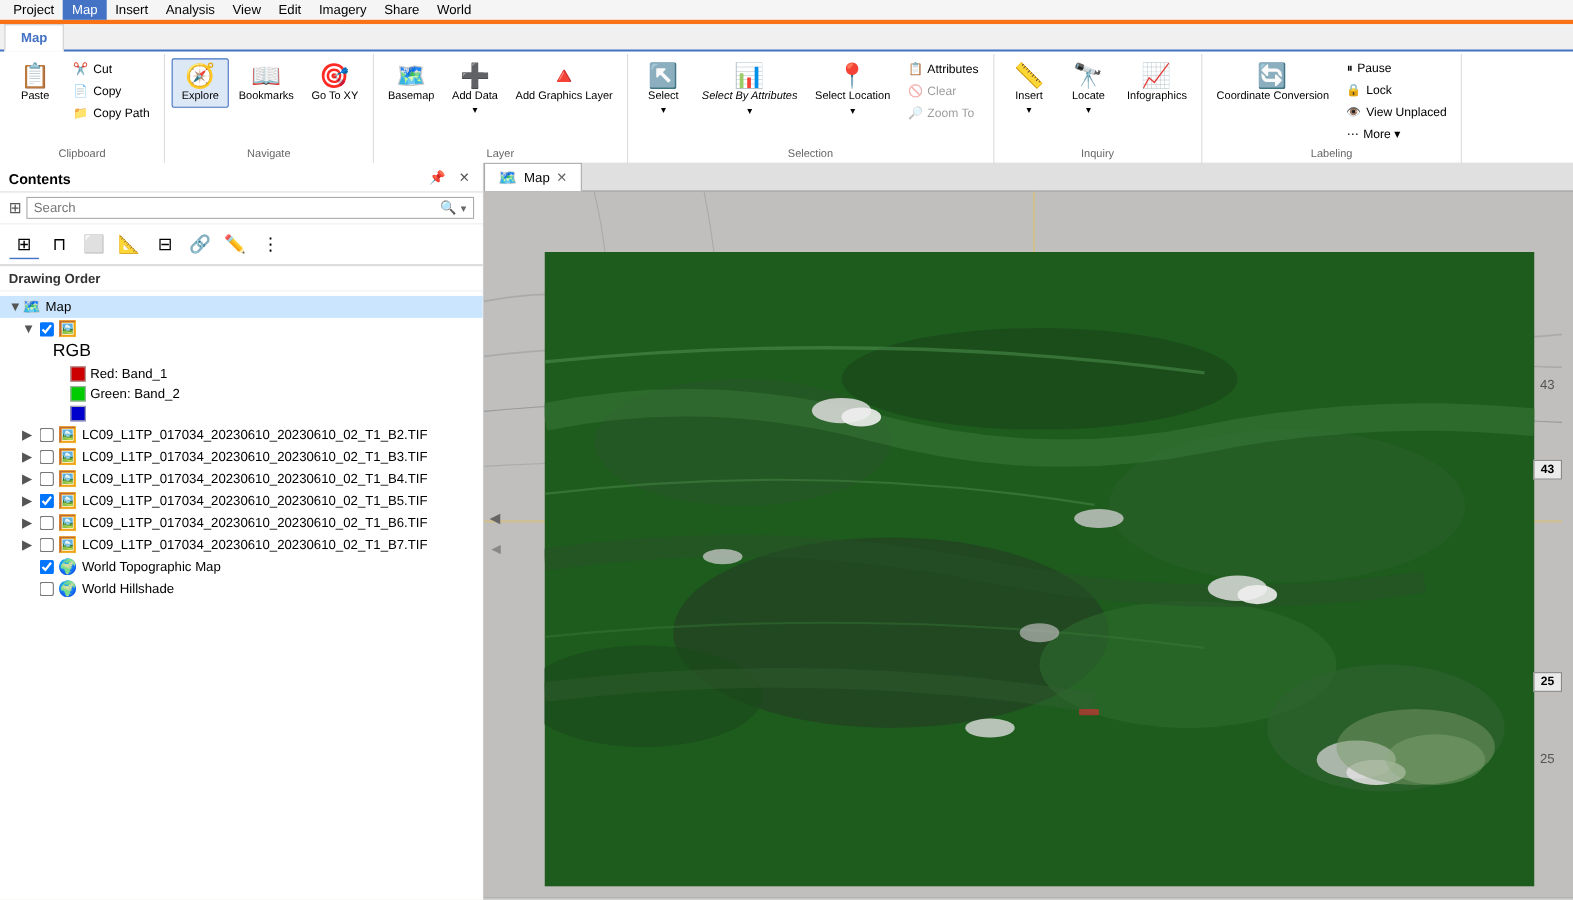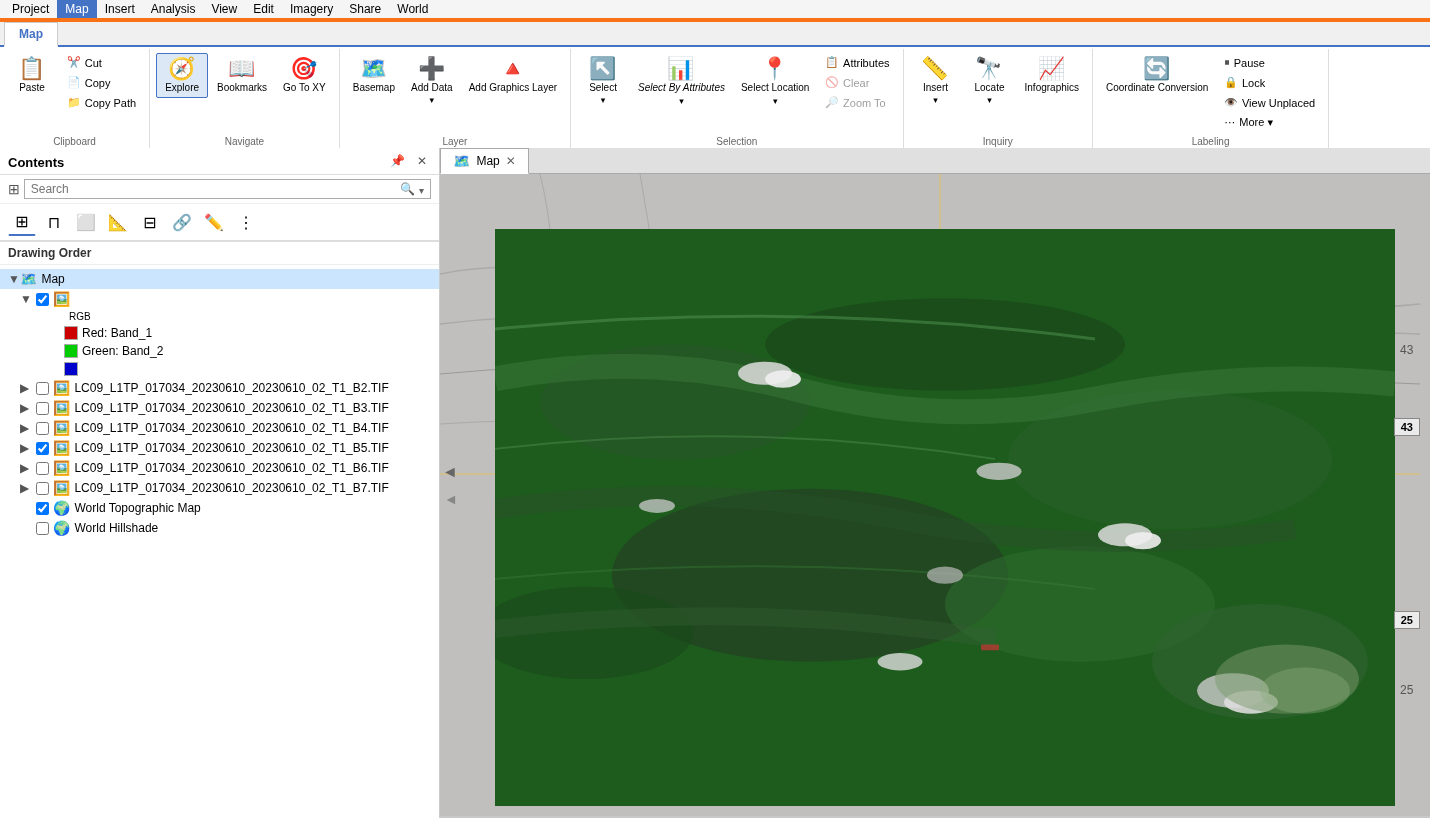--- a/index.html
+++ b/index.html
@@ -334,21 +334,21 @@
       <span class="tree-icon">🗺️</span>
       <span class="tree-label">Map</span>
     </div>
 
     <div class="tree-item indent-1">
       <span class="tree-expand">▼</span>
       <input type="checkbox" class="tree-checkbox" checked="" style="">
       <span class="tree-icon">🖼️</span>
     </div>
 
-    <div class="tree-item indent-2" style="font-size:10px;margin-left:21px;">
+    <div class="tree-item indent-2" style="font-size:16px;">
       <span class="tree-expand" style="width:12px;"></span>
       <span class="tree-label">RGB</span>
     </div>
 
     <div class="tree-item indent-3">
       <span style="width:12px;"></span>
       <span class="color-swatch" style="background:#cc0000;"></span>
       <span class="tree-label">Red:   Band_1</span>
     </div>
 

